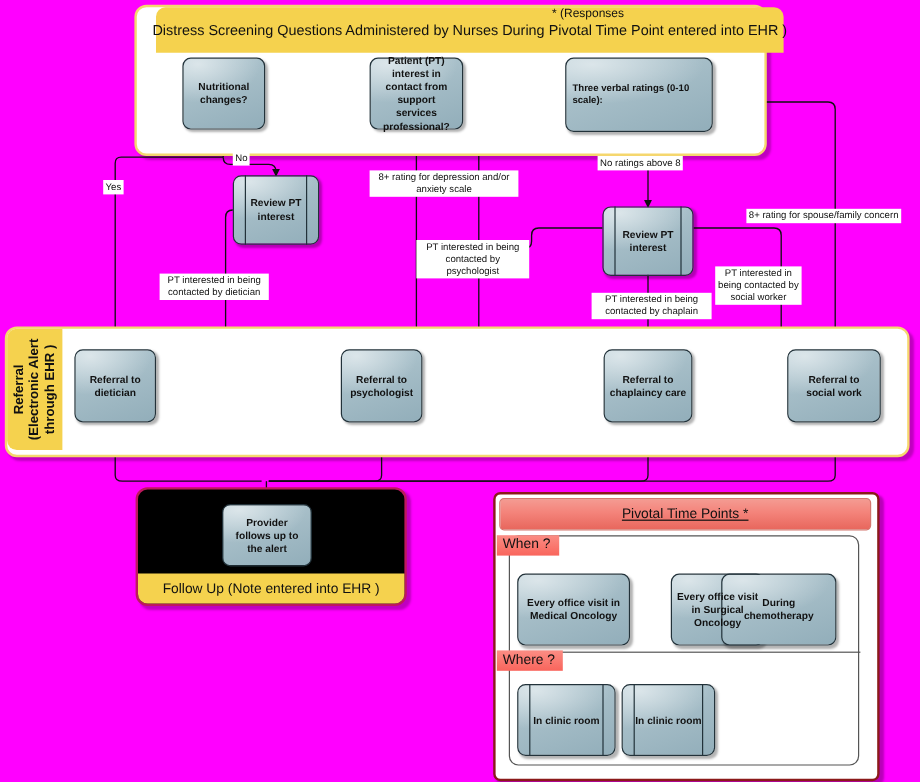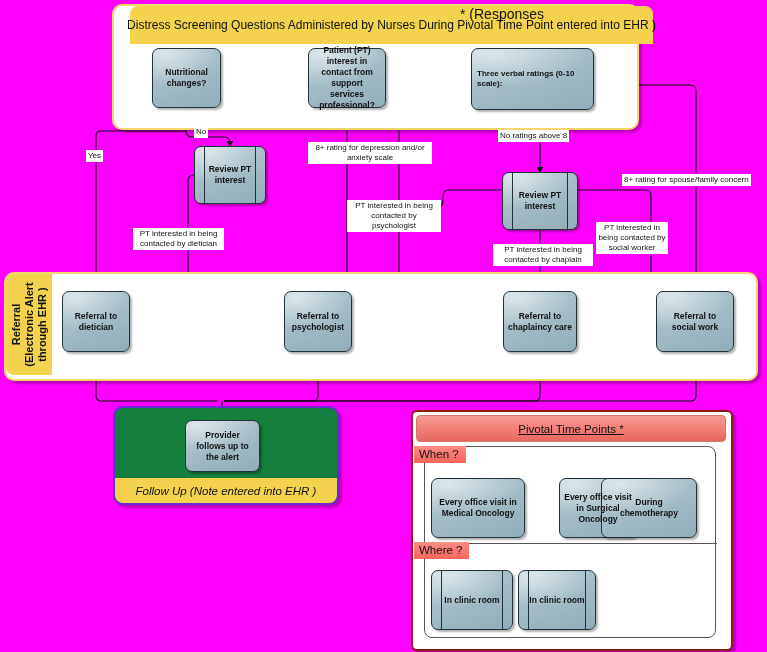--- a/index.html
+++ b/index.html
@@ -29,21 +29,21 @@
     border-radius:8px 8px 0 0;
     display:flex;align-items:center;justify-content:center;
     text-align:center;
     font-size:12px;color:#111;line-height:13px;
     padding:0 6px;box-sizing:border-box;
     white-space:nowrap;
   }
   #screen-title-main{display:inline-block;}
   #screen-title-note{
     position:absolute;left:460px;top:6px;
-    font-size:14px;color:#111;white-space:nowrap;
+    font-size:10px;color:#111;white-space:nowrap;
     overflow:visible;
   }
 
   
   #referral-panel{
     left:4px;top:272px;width:750px;height:105px;
     background:#ffffff;
     border:2px solid #f5d76e;
     border-radius:10px;
     box-shadow:3px 3px 2px rgba(0,0,0,0.25);
@@ -57,25 +57,24 @@
   #referral-band-text{
     transform:rotate(-90deg);
     white-space:nowrap;
     font-size:11px;font-weight:bold;color:#111;
     text-align:center;line-height:13px;
   }
 
   
   #followup-panel{
     left:113px;top:406px;width:222px;height:95px;
-    background:#15803d;
-    border:2px solid #6d28d9;
+    background:#000000;
+    border:2px solid #be185d;
     border-radius:10px;
     box-shadow:3px 3px 2px rgba(0,0,0,0.25);
-    font-style:italic;
   }
   #followup-footer{
     position:absolute;left:0;bottom:0;width:100%;height:25px;
     background:#f5d24e;border-radius:0 0 8px 8px;
     display:flex;align-items:center;justify-content:center;
     font-size:11.5px;color:#111;white-space:nowrap;
   }
 
   
   #pivotal-panel{

